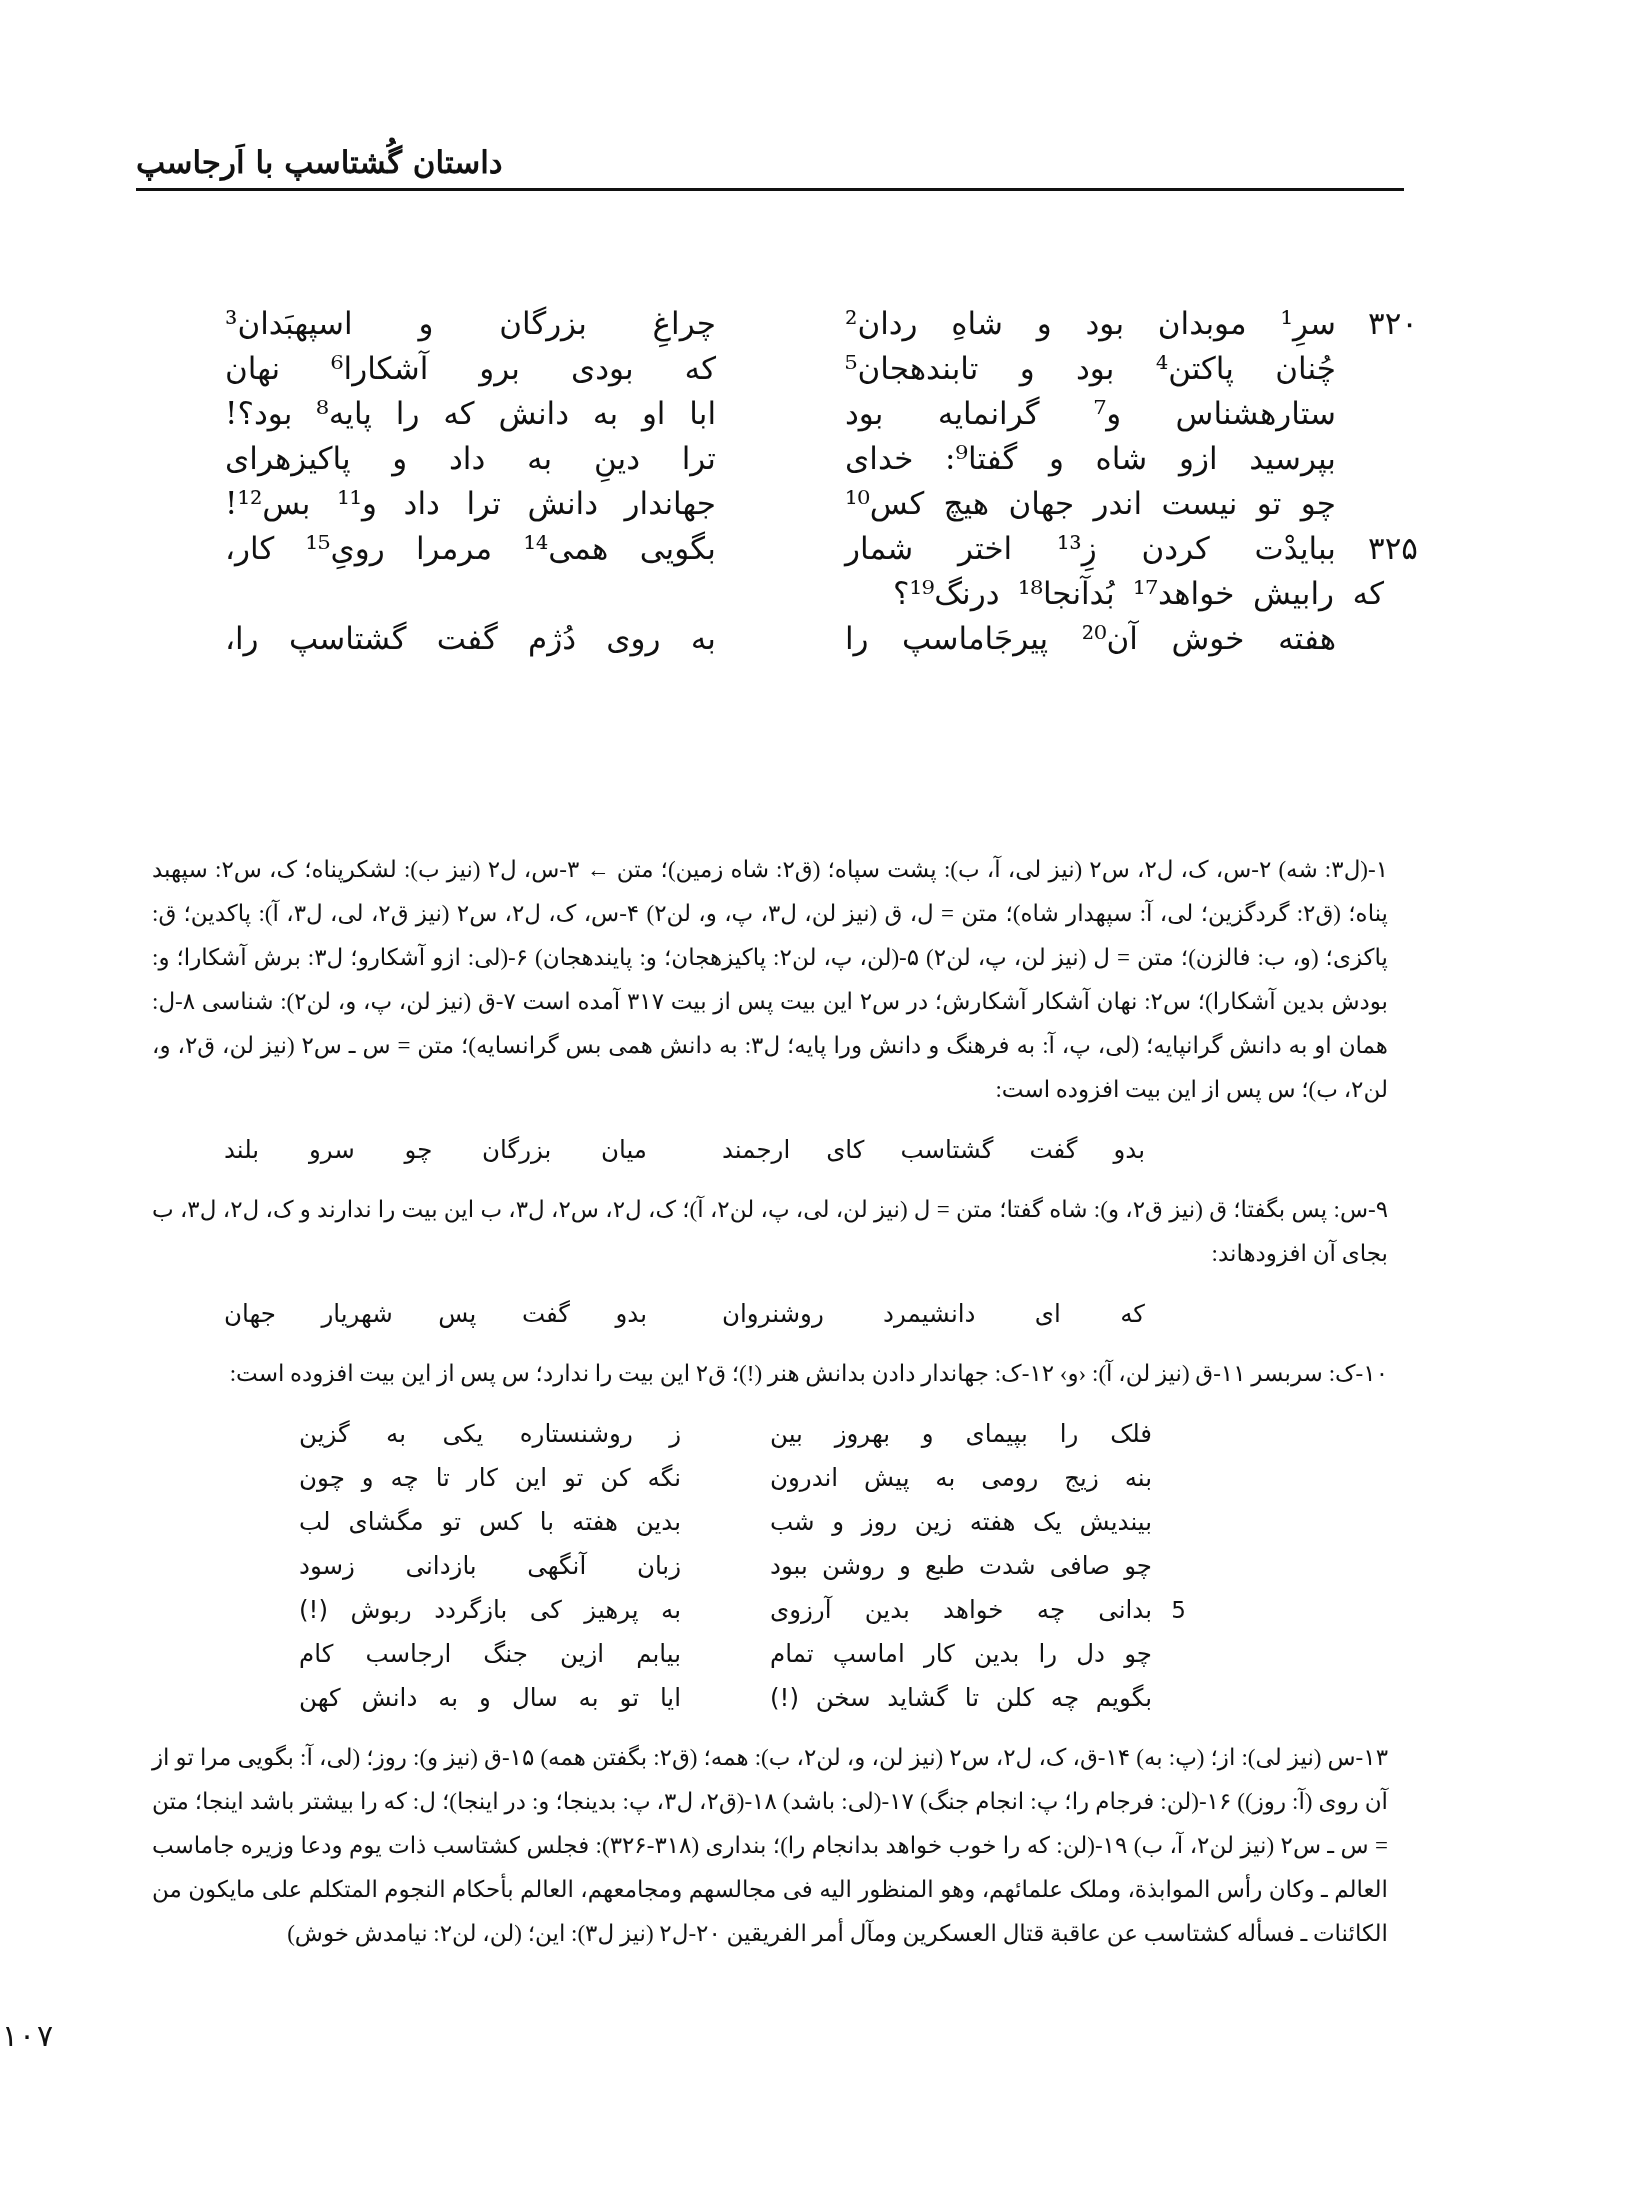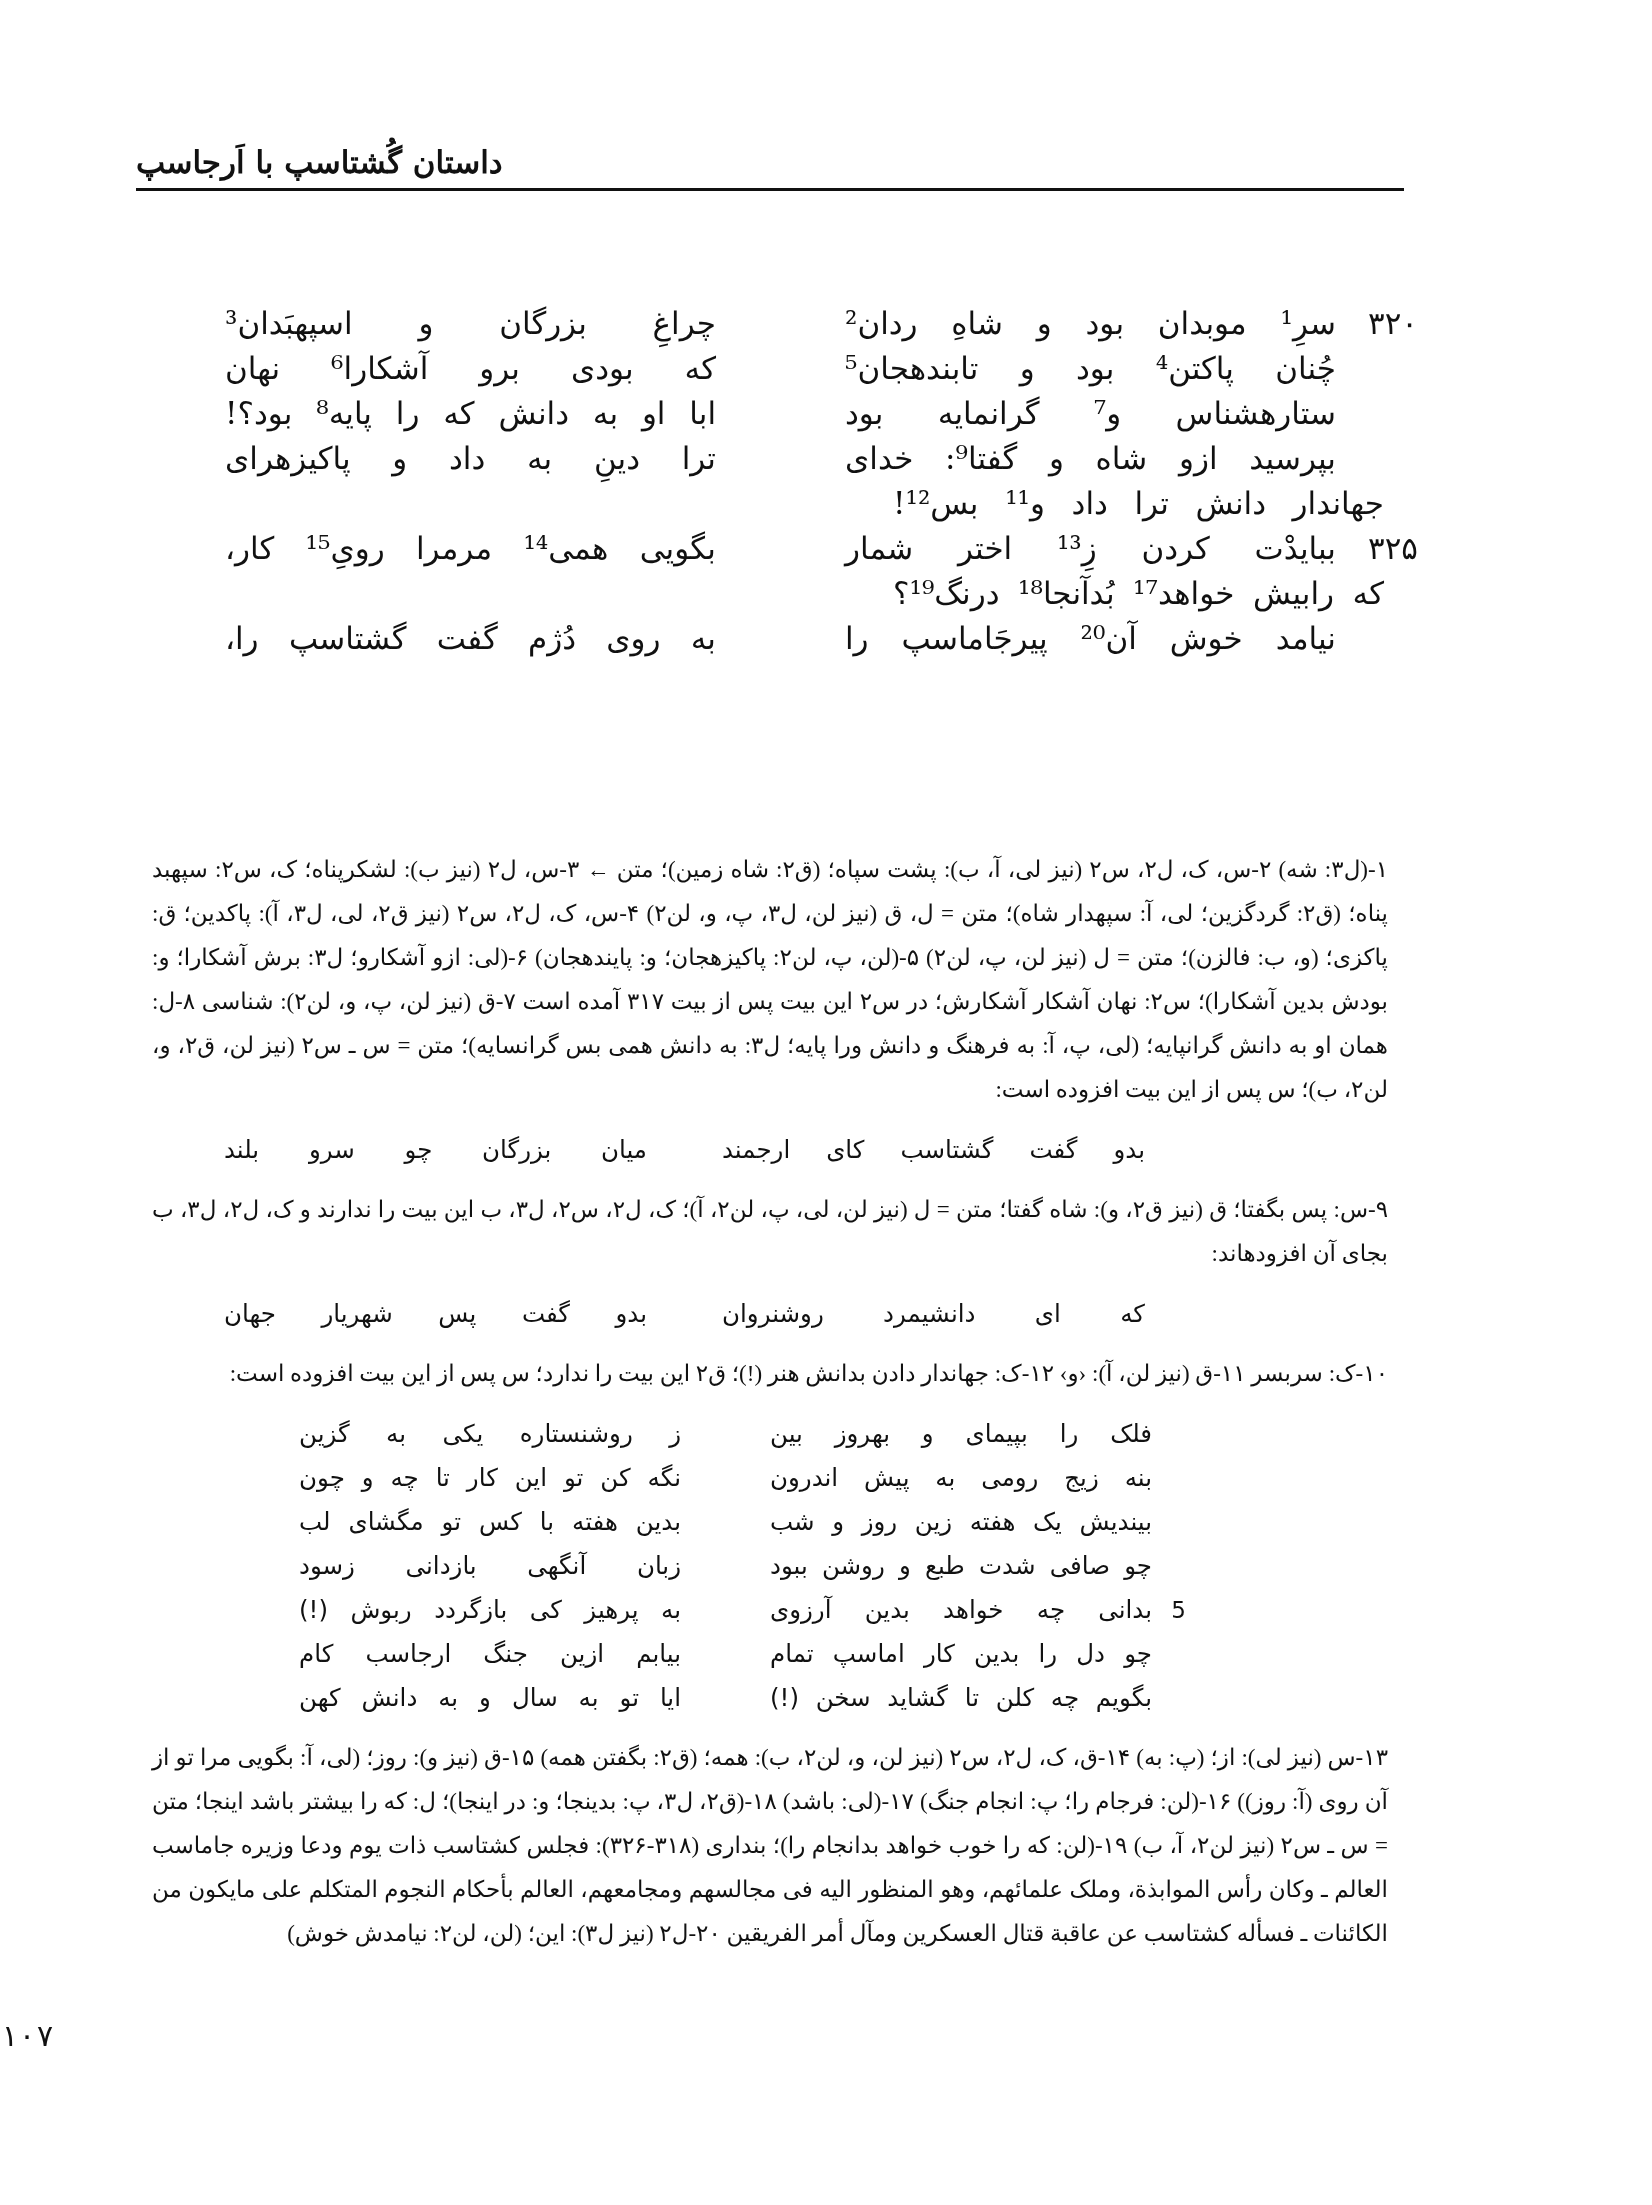--- a/index.html
+++ b/index.html
@@ -86,34 +86,35 @@
     <span class="hemistich first">ستارهشناس و⁷ گرانمایه بود</span>
     <span class="hemistich">ابا او به دانش که را پایه⁸ بود؟!</span>
   </div>
   <div class="verse-row">
     <span class="verse-no"></span>
     <span class="hemistich first">بپرسید ازو شاه و گفتا⁹: خدای</span>
     <span class="hemistich">ترا دینِ به داد و پاکیزهرای</span>
   </div>
   <div class="verse-row">
     <span class="verse-no"></span>
+    <span class="hemistich first">چو تو نیست اندر جهان هیچ کس¹⁰</span>
     <span class="hemistich">جهاندار دانش ترا داد و¹¹ بس¹²!</span>
   </div>
   <div class="verse-row">
     <span class="verse-no">۳۲۵</span>
     <span class="hemistich first">ببایدْت کردن زِ¹³ اختر شمار</span>
     <span class="hemistich">بگویی همی¹⁴ مرمرا رویِ¹⁵ کار،</span>
   </div>
   <div class="verse-row">
     <span class="verse-no"></span>
     <span class="hemistich">که رابیش خواهد¹⁷ بُدآنجا¹⁸ درنگ¹⁹؟</span>
   </div>
   <div class="verse-row">
     <span class="verse-no"></span>
-    <span class="hemistich first">نیامد خوش آن²⁰ پیرجَاماسپ را</span>
+    <span class="hemistich first">هفته خوش آن²⁰ پیرجَاماسپ را</span>
     <span class="hemistich">به روی دُژم گفت گشتاسپ را،</span>
   </div>
 </div>
 
 <div class="notes">
   <p class="note-para">۱-(ل۳: شه) ۲-س، ک، ل۲، س۲ (نیز لی، آ، ب): پشت سپاه؛ (ق۲: شاه زمین)؛ متن ← ۳-س، ل۲ (نیز ب): لشکرپناه؛ ک، س۲: سپهبد پناه؛ (ق۲: گردگزین؛ لی، آ: سپهدار شاه)؛ متن = ل، ق (نیز لن، ل۳، پ، و، لن۲) ۴-س، ک، ل۲، س۲ (نیز ق۲، لی، ل۳، آ): پاکدین؛ ق: پاکزی؛ (و، ب: فالزن)؛ متن = ل (نیز لن، پ، لن۲) ۵-(لن، پ، لن۲: پاکیزهجان؛ و: پایندهجان) ۶-(لی: ازو آشکارو؛ ل۳: برش آشکارا؛ و: بودش بدین آشکارا)؛ س۲: نهان آشکار آشکارش؛ در س۲ این بیت پس از بیت ۳۱۷ آمده است ۷-ق (نیز لن، پ، و، لن۲): شناسی ۸-ل: همان او به دانش گرانپایه؛ (لی، پ، آ: به فرهنگ و دانش ورا پایه؛ ل۳: به دانش همی بس گرانسایه)؛ متن = س ـ س۲ (نیز لن، ق۲، و، لن۲، ب)؛ س پس از این بیت افزوده است:</p>
   <div class="note-verse">
     <span>بدو گفت گشتاسب کای ارجمند</span>
     <span>میان بزرگان چو سرو بلند</span>
   </div>

